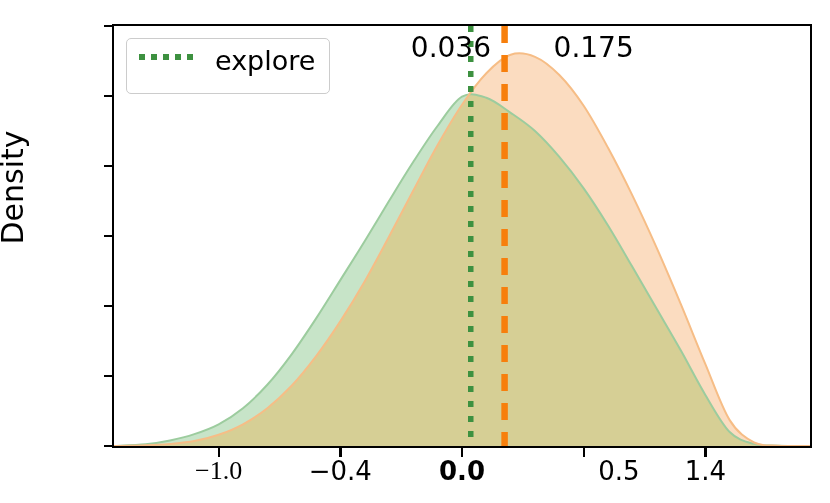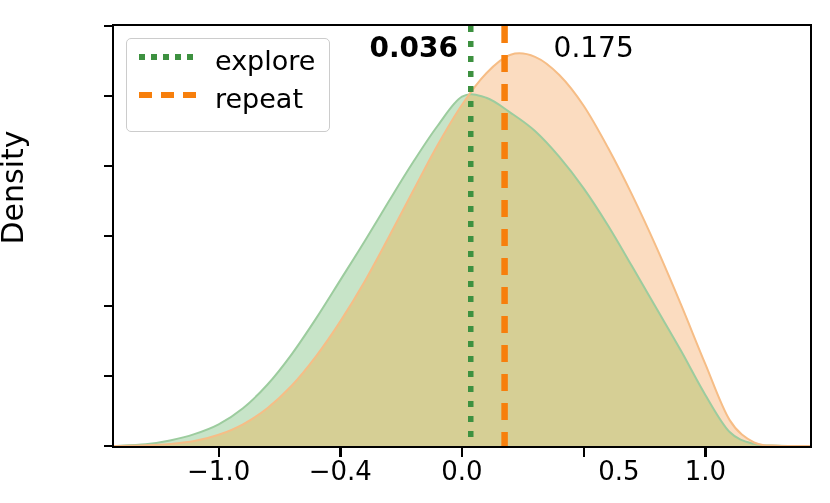--- a/index.html
+++ b/index.html
@@ -124,29 +124,29 @@
       <div class="ytick-mark" style="top: 445px;"></div>
       <div class="ytick-mark" style="top: 375px;"></div>
       <div class="ytick-mark" style="top: 305px;"></div>
       <div class="ytick-mark" style="top: 235px;"></div>
       <div class="ytick-mark" style="top: 165px;"></div>
       <div class="ytick-mark" style="top: 95px;"></div>
       <div class="ytick-mark" style="top: 25px;"></div>
     </div>
 
   <div id="x-ticks">
-      <div class="xtick-label" style="left: 218.643px;">−1.0</div>
+      <div class="xtick-label" style="left: 218.643px; font-family: Liberation Serif, serif;">−1.0</div>
       <div class="xtick-mark" style="left: 217.643px;"></div>
       <div class="xtick-label" style="left: 340.322px;">−0.4</div>
       <div class="xtick-mark" style="left: 339.322px;"></div>
-      <div class="xtick-label" style="left: 462px;">0.0</div>
+      <div class="xtick-label" style="left: 462px; font-weight: bold;">0.0</div>
       <div class="xtick-mark" style="left: 461px;"></div>
       <div class="xtick-label" style="left: 619px;">0.5</div>
       <div class="xtick-mark" style="left: 582.678px;"></div>
-      <div class="xtick-label" style="left: 705.357px;">1.0</div>
+      <div class="xtick-label" style="left: 705.357px;">1.4</div>
       <div class="xtick-mark" style="left: 704.357px;"></div>
     </div>
 
   <div id="plot-area">
     <svg id="plot-svg" width="696" height="420" viewBox="0 0 696 420">
       <defs>
         <clipPath id="clip-green">
             <path id="clip-green-path" d="M 0.00 420.00 C 5.27 419.88, 22.31 419.65, 31.64 419.30 C 40.97 418.95, 47.86 418.60, 55.97 417.90 C 64.08 417.20, 72.20 416.62, 80.31 415.10 C 88.42 413.58, 96.53 411.60, 104.64 408.80 C 112.76 406.00, 120.87 402.73, 128.98 398.30 C 137.09 393.87, 145.20 388.62, 153.31 382.20 C 161.43 375.78, 169.54 368.43, 177.65 359.80 C 185.76 351.17, 193.87 341.13, 201.99 330.40 C 210.10 319.67, 218.21 307.88, 226.32 295.40 C 234.43 282.92, 242.55 269.62, 250.66 255.50 C 258.77 241.38, 266.88 225.87, 274.99 210.70 C 283.10 195.53, 291.22 179.78, 299.33 164.50 C 307.44 149.22, 315.55 133.29, 323.66 119.00 C 331.78 104.71, 339.89 90.71, 348.00 78.75 C 356.11 66.79, 364.22 55.59, 372.34 47.25 C 380.45 38.91, 388.56 31.44, 396.67 28.70 C 404.78 25.96, 412.90 27.42, 421.01 30.80 C 429.12 34.18, 437.23 40.83, 445.34 49.00 C 453.45 57.17, 461.57 67.67, 469.68 79.80 C 477.79 91.93, 485.90 106.87, 494.01 121.80 C 502.13 136.73, 510.24 152.72, 518.35 169.40 C 526.46 186.08, 534.57 203.70, 542.69 221.90 C 550.80 240.10, 558.91 259.23, 567.02 278.60 C 575.13 297.97, 583.24 318.85, 591.36 338.10 C 599.47 357.35, 607.58 381.03, 615.69 394.10 C 623.80 407.17, 631.92 412.24, 640.03 416.50 C 648.14 420.76, 655.03 419.07, 664.36 419.65 C 673.69 420.23, 690.73 419.94, 696.00 420.00 L 696.00 420 L 0.00 420 Z"></path>
           </clipPath>
       </defs>
@@ -158,31 +158,25 @@
       <path id="area-overlap" d="M 0.00 420.00 C 5.27 419.71, 22.31 419.18, 31.64 418.25 C 40.97 417.32, 47.86 416.09, 55.97 414.40 C 64.08 412.71, 72.20 410.78, 80.31 408.10 C 88.42 405.42, 96.53 402.62, 104.64 398.30 C 112.76 393.98, 120.87 388.79, 128.98 382.20 C 137.09 375.61, 145.20 367.73, 153.31 358.75 C 161.43 349.77, 169.54 339.32, 177.65 328.30 C 185.76 317.28, 193.87 304.97, 201.99 292.60 C 210.10 280.23, 218.21 266.99, 226.32 254.10 C 234.43 241.21, 242.55 228.43, 250.66 215.25 C 258.77 202.07, 266.88 188.24, 274.99 175.00 C 283.10 161.76, 291.22 148.34, 299.33 135.80 C 307.44 123.26, 315.55 110.60, 323.66 99.75 C 331.78 88.90, 339.89 75.37, 348.00 70.70 C 356.11 66.03, 364.22 69.07, 372.34 71.75 C 380.45 74.43, 388.56 81.26, 396.67 86.80 C 404.78 92.34, 412.90 97.65, 421.01 105.00 C 429.12 112.35, 437.23 121.33, 445.34 130.90 C 453.45 140.47, 461.57 150.97, 469.68 162.40 C 477.79 173.83, 485.90 186.43, 494.01 199.50 C 502.13 212.57, 510.24 226.92, 518.35 240.80 C 526.46 254.68, 534.57 268.80, 542.69 282.80 C 550.80 296.80, 558.91 310.45, 567.02 324.80 C 575.13 339.15, 583.24 355.37, 591.36 368.90 C 599.47 382.43, 607.58 397.83, 615.69 406.00 C 623.80 414.17, 631.92 415.63, 640.03 417.90 C 648.14 420.17, 655.03 419.30, 664.36 419.65 C 673.69 420.00, 690.73 419.94, 696.00 420.00 L 696.00 420 L 0.00 420 Z" fill="#d6cf95" clip-path="url(#clip-green)"></path>
 
       <path id="line-explore" d="M 0.00 420.00 C 5.27 419.71, 22.31 419.18, 31.64 418.25 C 40.97 417.32, 47.86 416.09, 55.97 414.40 C 64.08 412.71, 72.20 410.78, 80.31 408.10 C 88.42 405.42, 96.53 402.62, 104.64 398.30 C 112.76 393.98, 120.87 388.79, 128.98 382.20 C 137.09 375.61, 145.20 367.73, 153.31 358.75 C 161.43 349.77, 169.54 339.32, 177.65 328.30 C 185.76 317.28, 193.87 304.97, 201.99 292.60 C 210.10 280.23, 218.21 266.99, 226.32 254.10 C 234.43 241.21, 242.55 228.43, 250.66 215.25 C 258.77 202.07, 266.88 188.24, 274.99 175.00 C 283.10 161.76, 291.22 148.34, 299.33 135.80 C 307.44 123.26, 315.55 110.60, 323.66 99.75 C 331.78 88.90, 339.89 75.37, 348.00 70.70 C 356.11 66.03, 364.22 69.07, 372.34 71.75 C 380.45 74.43, 388.56 81.26, 396.67 86.80 C 404.78 92.34, 412.90 97.65, 421.01 105.00 C 429.12 112.35, 437.23 121.33, 445.34 130.90 C 453.45 140.47, 461.57 150.97, 469.68 162.40 C 477.79 173.83, 485.90 186.43, 494.01 199.50 C 502.13 212.57, 510.24 226.92, 518.35 240.80 C 526.46 254.68, 534.57 268.80, 542.69 282.80 C 550.80 296.80, 558.91 310.45, 567.02 324.80 C 575.13 339.15, 583.24 355.37, 591.36 368.90 C 599.47 382.43, 607.58 397.83, 615.69 406.00 C 623.80 414.17, 631.92 415.63, 640.03 417.90 C 648.14 420.17, 655.03 419.30, 664.36 419.65 C 673.69 420.00, 690.73 419.94, 696.00 420.00" fill="none" stroke="#9ccc9e" stroke-width="2"></path>
       <path id="line-repeat" d="M 0.00 420.00 C 5.27 419.88, 22.31 419.65, 31.64 419.30 C 40.97 418.95, 47.86 418.60, 55.97 417.90 C 64.08 417.20, 72.20 416.62, 80.31 415.10 C 88.42 413.58, 96.53 411.60, 104.64 408.80 C 112.76 406.00, 120.87 402.73, 128.98 398.30 C 137.09 393.87, 145.20 388.62, 153.31 382.20 C 161.43 375.78, 169.54 368.43, 177.65 359.80 C 185.76 351.17, 193.87 341.13, 201.99 330.40 C 210.10 319.67, 218.21 307.88, 226.32 295.40 C 234.43 282.92, 242.55 269.62, 250.66 255.50 C 258.77 241.38, 266.88 225.87, 274.99 210.70 C 283.10 195.53, 291.22 179.78, 299.33 164.50 C 307.44 149.22, 315.55 133.29, 323.66 119.00 C 331.78 104.71, 339.89 90.71, 348.00 78.75 C 356.11 66.79, 364.22 55.59, 372.34 47.25 C 380.45 38.91, 388.56 31.44, 396.67 28.70 C 404.78 25.96, 412.90 27.42, 421.01 30.80 C 429.12 34.18, 437.23 40.83, 445.34 49.00 C 453.45 57.17, 461.57 67.67, 469.68 79.80 C 477.79 91.93, 485.90 106.87, 494.01 121.80 C 502.13 136.73, 510.24 152.72, 518.35 169.40 C 526.46 186.08, 534.57 203.70, 542.69 221.90 C 550.80 240.10, 558.91 259.23, 567.02 278.60 C 575.13 297.97, 583.24 318.85, 591.36 338.10 C 599.47 357.35, 607.58 381.03, 615.69 394.10 C 623.80 407.17, 631.92 412.24, 640.03 416.50 C 648.14 420.76, 655.03 419.07, 664.36 419.65 C 673.69 420.23, 690.73 419.94, 696.00 420.00" fill="none" stroke="#f6bd86" stroke-width="2"></path>
 
       <line id="vline-explore" x1="356.76083916083917" x2="356.76083916083917" y1="0" y2="420" stroke="#3d9140" stroke-width="5.5" stroke-dasharray="6 9"></line>
       <line id="vline-repeat" x1="390.58741258741264" x2="390.58741258741264" y1="0" y2="420" stroke="#f77f0c" stroke-width="6.5" stroke-dasharray="17 12"></line>
     </svg>
   </div>
 
-  <div class="vline-annot" id="annot-explore" style="left: 458px; top: 34px; transform: translateX(-100%); font-weight: bold;">0.036</div>
+  <div class="vline-annot" id="annot-explore" style="left: 491px; top: 34px; transform: translateX(-100%);">0.036</div>
   <div class="vline-annot" id="annot-repeat" style="left: 510.587px; top: 34px; margin-left: 43px;">0.175</div>
 
   <div id="legend">
     <div class="legend-row">
       <svg class="legend-swatch" viewBox="0 0 62 20">
         <line x1="2" y1="10" x2="60" y2="10" stroke="#3d9140" stroke-width="6" stroke-linecap="butt" stroke-dasharray="6 6"></line>
       </svg>
       <span class="legend-text">explore</span>
     </div>
-    <div class="legend-row">
-      <svg class="legend-swatch" viewBox="0 0 62 20">
-        <line x1="2" y1="10" x2="60" y2="10" stroke="#f77f0c" stroke-width="6" stroke-linecap="butt" stroke-dasharray="13 9"></line>
-      </svg>
-      <span class="legend-text">repeat</span>
-    </div>
   </div>
 
 </div>
 
 </body></html>

